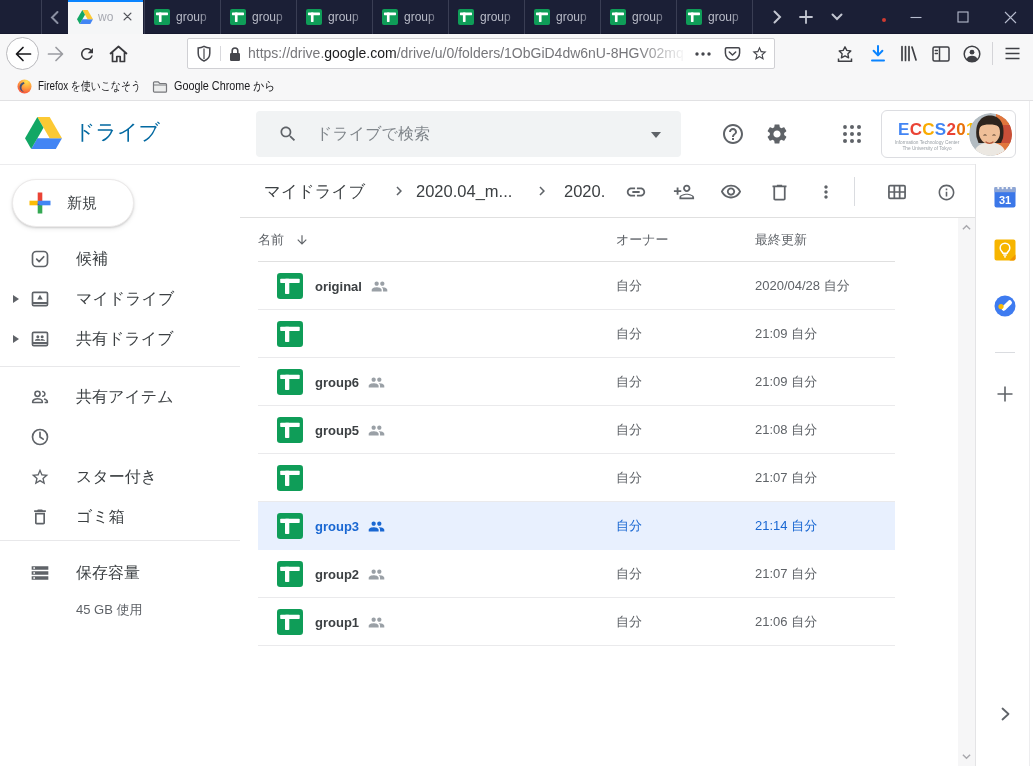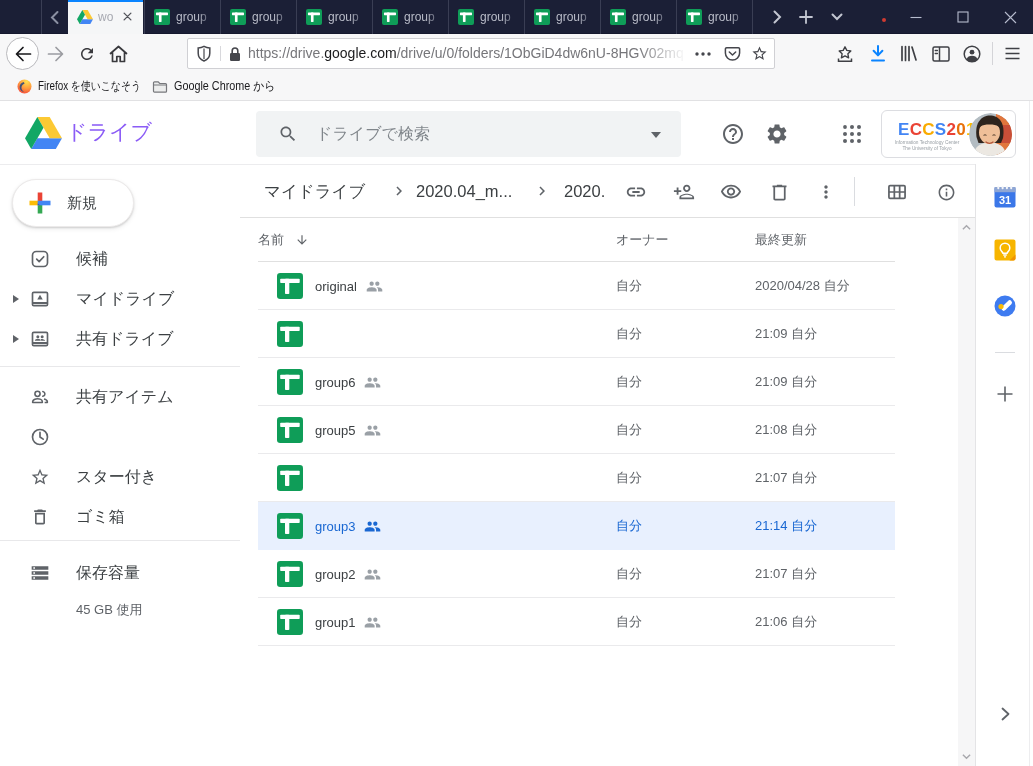--- a/index.html
+++ b/index.html
@@ -45,21 +45,21 @@
 
 #bmbar{position:absolute;left:0;top:73px;width:1033px;height:28px;background:#f7f7f8;border-bottom:1px solid #e1e1e3}
 .bm{position:absolute;top:0;height:27px;display:flex;align-items:center;gap:6px;font-size:12px;color:#19191c}
 .bm span{display:inline-block;transform-origin:0 50%}
 #bm1 span{transform:scaleX(.82)}
 #bm2 span{transform:scaleX(.9)}
 #bm1{left:17px}#bm2{left:152px}
 
 #dhead{position:absolute;left:0;top:101px;width:1033px;height:64px;background:#fff;border-bottom:1px solid #ececee}
 #dlogo{position:absolute;left:25px;top:16px}
-#dtitle{position:absolute;left:66px;top:0;height:62px;line-height:62px;font-size:21px;color:#8b5cf6;letter-spacing:0}
+#dtitle{position:absolute;left:74px;top:0;height:62px;line-height:62px;font-size:21px;color:#0369a1;letter-spacing:0}
 #search{position:absolute;left:256px;top:10px;width:425px;height:46px;border-radius:4px;background:#f1f3f4}
 #search .mag{position:absolute;left:22px;top:13px;color:#5f6368}
 #search .ph{position:absolute;left:60px;top:0;height:46px;line-height:46px;font-size:16px;color:#80868b}
 #search .caret{position:absolute;right:20px;top:21px;width:0;height:0;border-left:5.5px solid transparent;border-right:5.5px solid transparent;border-top:6px solid #5f6368}
 .hicon{position:absolute;top:21px;width:24px;height:24px;color:#5f6368;display:flex;align-items:center;justify-content:center}
 #ic-help{left:721px}#ic-gear{left:765px}#ic-apps{left:840px}
 #eccs{position:absolute;left:881px;top:9px;width:135px;height:48px;border:1px solid #dcdde1;border-radius:6px;background:#fff}
 #eccs .ltrs{position:absolute;left:16px;top:9px;font-size:17px;font-weight:bold;white-space:nowrap;letter-spacing:.3px}
 #eccs .sub{position:absolute;left:1px;top:28px;width:88px;text-align:center;font-size:5.4px;color:#9aa0a6;line-height:6.5px;transform:scale(.88)}
 #avatar{position:absolute;right:3px;top:2px;width:43px;height:43px;border-radius:50%;overflow:hidden}
@@ -85,21 +85,21 @@
 #list{position:absolute;left:18px;top:53px;width:637px}
 .lhead{position:relative;height:44px;border-bottom:1px solid #e0e0e0;font-size:13px;color:#5f6368}
 .lh1{position:absolute;left:0;line-height:44px}
 .sort{position:absolute;left:37px;top:15px;width:14px;height:14px;color:#5f6368}
 .colown{position:absolute;left:358px;line-height:44px}
 .colmod{position:absolute;left:497px;line-height:44px}
 .frow{position:relative;height:48px;border-bottom:1px solid #eaeaec}
 .frow.selected{background:#e8f0fe;border-bottom-color:#e8f0fe}
 .ficon{position:absolute;left:19px;top:11px;width:26px;height:26px}
 .nmw{position:absolute;left:57px;top:0;height:48px;display:flex;align-items:center;gap:9px}
-.nm{font-size:13px;font-weight:normal;color:#3c4043}
+.nm{font-size:13px;font-weight:bold;color:#3c4043}
 .ppl{width:17px;height:17px;color:#9aa0a6}
 .ow{position:absolute;left:358px;line-height:48px;font-size:13px;color:#5f6368}
 .md{position:absolute;left:497px;line-height:48px;font-size:13px;color:#5f6368}
 .frow.selected .nm,.frow.selected .ow,.frow.selected .md{color:#1967d2}
 .frow.selected .ppl{color:#1967d2}
 
 #vscroll{position:absolute;left:958px;top:218px;width:17px;height:548px;background:#f6f6f7}
 #vscroll .sarr{position:absolute;left:4px;width:9px;height:9px;color:#a8a8ad}
 #rail{position:absolute;left:975px;top:164px;width:58px;height:602px;background:#fff;border-left:1px solid #e4e4e6}
 .ricon{position:absolute;left:17px;width:24px;height:24px}

